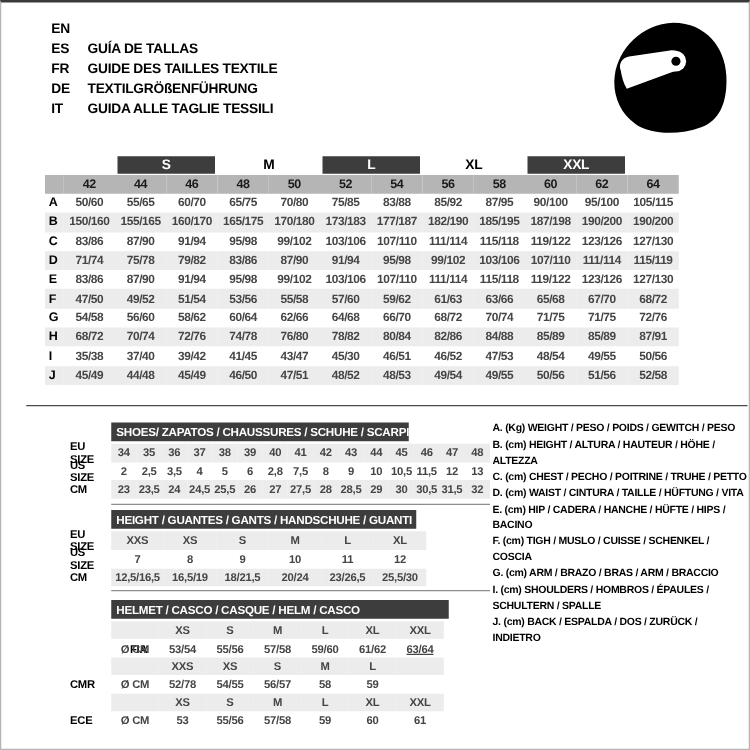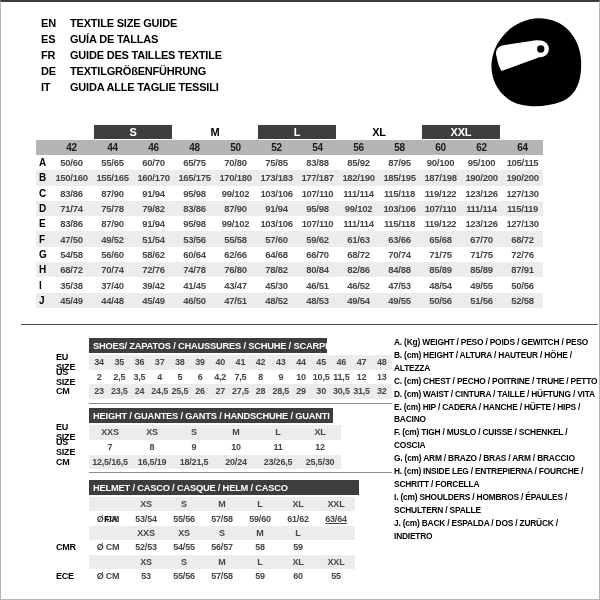--- a/index.html
+++ b/index.html
@@ -48,21 +48,20 @@
   .helmet-div{left:88px;top:470px;width:303px;background:#8d8d8d;}
 </style>
 </head>
 <body>
 
 <div class="page">
 
   <div class="lang-block">
     <div class="lang-row">
       <span class="lang-code">EN</span>
-      <span class="lang-title">TEXTILE SIZE GUIDE</span>
     </div>
     <div class="lang-row">
       <span class="lang-code">ES</span>
       <span class="lang-title">GUÍA DE TALLAS</span>
     </div>
     <div class="lang-row">
       <span class="lang-code">FR</span>
       <span class="lang-title">GUIDE DES TAILLES TEXTILE</span>
     </div>
     <div class="lang-row">
@@ -260,21 +259,21 @@
       <div class="bt-cell shade" style="grid-column: span 1;">46</div>
       <div class="bt-cell shade" style="grid-column: span 1;">47</div>
       <div class="bt-cell shade" style="grid-column: span 1;">48</div>
       <div class="bt-label" style="grid-column: span 1;">US SIZE</div>
       <div class="bt-cell" style="grid-column: span 1;">2</div>
       <div class="bt-cell" style="grid-column: span 1;">2,5</div>
       <div class="bt-cell" style="grid-column: span 1;">3,5</div>
       <div class="bt-cell" style="grid-column: span 1;">4</div>
       <div class="bt-cell" style="grid-column: span 1;">5</div>
       <div class="bt-cell" style="grid-column: span 1;">6</div>
-      <div class="bt-cell" style="grid-column: span 1;">4,2</div>
+      <div class="bt-cell" style="grid-column: span 1;">2,8</div>
       <div class="bt-cell" style="grid-column: span 1;">7,5</div>
       <div class="bt-cell" style="grid-column: span 1;">8</div>
       <div class="bt-cell" style="grid-column: span 1;">9</div>
       <div class="bt-cell" style="grid-column: span 1;">10</div>
       <div class="bt-cell" style="grid-column: span 1;">10,5</div>
       <div class="bt-cell" style="grid-column: span 1;">11,5</div>
       <div class="bt-cell" style="grid-column: span 1;">12</div>
       <div class="bt-cell" style="grid-column: span 1;">13</div>
       <div class="bt-label" style="grid-column: span 1;">CM</div>
       <div class="bt-cell shade" style="grid-column: span 1;">23</div>
@@ -340,49 +339,48 @@
       <div class="bt-label" style="grid-column: span 1;"></div>
       <div class="bt-cell shade" style="grid-column: span 1;"></div>
       <div class="bt-cell shade" style="grid-column: span 1;">XXS</div>
       <div class="bt-cell shade" style="grid-column: span 1;">XS</div>
       <div class="bt-cell shade" style="grid-column: span 1;">S</div>
       <div class="bt-cell shade" style="grid-column: span 1;">M</div>
       <div class="bt-cell shade" style="grid-column: span 1;">L</div>
       <div class="bt-cell shade" style="grid-column: span 1;"></div>
       <div class="bt-label" style="grid-column: span 1;">CMR</div>
       <div class="bt-cell" style="grid-column: span 1;">Ø CM</div>
-      <div class="bt-cell" style="grid-column: span 1;">52/53</div>
+      <div class="bt-cell" style="grid-column: span 1;">52/78</div>
       <div class="bt-cell" style="grid-column: span 1;">54/55</div>
       <div class="bt-cell" style="grid-column: span 1;">56/57</div>
       <div class="bt-cell" style="grid-column: span 1;">58</div>
       <div class="bt-cell" style="grid-column: span 1;">59</div>
       <div class="bt-cell" style="grid-column: span 1;"></div>
       <div class="bt-label" style="grid-column: span 1;"></div>
       <div class="bt-cell shade" style="grid-column: span 1;"></div>
       <div class="bt-cell shade" style="grid-column: span 1;">XS</div>
       <div class="bt-cell shade" style="grid-column: span 1;">S</div>
       <div class="bt-cell shade" style="grid-column: span 1;">M</div>
       <div class="bt-cell shade" style="grid-column: span 1;">L</div>
       <div class="bt-cell shade" style="grid-column: span 1;">XL</div>
       <div class="bt-cell shade" style="grid-column: span 1;">XXL</div>
       <div class="bt-label" style="grid-column: span 1;">ECE</div>
       <div class="bt-cell" style="grid-column: span 1;">Ø CM</div>
       <div class="bt-cell" style="grid-column: span 1;">53</div>
       <div class="bt-cell" style="grid-column: span 1;">55/56</div>
       <div class="bt-cell" style="grid-column: span 1;">57/58</div>
       <div class="bt-cell" style="grid-column: span 1;">59</div>
       <div class="bt-cell" style="grid-column: span 1;">60</div>
-      <div class="bt-cell" style="grid-column: span 1;">55</div>
+      <div class="bt-cell" style="grid-column: span 1;">61</div>
     </div>
 
   <div class="legend">
       <div class="legend-item">A. (Kg) WEIGHT / PESO / POIDS / GEWITCH / PESO</div>
       <div class="legend-item">B. (cm) HEIGHT / ALTURA / HAUTEUR / HÖHE / ALTEZZA</div>
       <div class="legend-item">C. (cm) CHEST / PECHO / POITRINE / TRUHE / PETTO</div>
       <div class="legend-item">D. (cm) WAIST / CINTURA / TAILLE / HÜFTUNG / VITA</div>
       <div class="legend-item">E. (cm) HIP / CADERA / HANCHE / HÜFTE / HIPS /  BACINO</div>
       <div class="legend-item">F. (cm) TIGH / MUSLO / CUISSE / SCHENKEL / COSCIA</div>
       <div class="legend-item">G. (cm) ARM  / BRAZO / BRAS / ARM / BRACCIO</div>
-      <div class="legend-item">H. (cm) INSIDE LEG / ENTREPIERNA / FOURCHE / SCHRITT / FORCELLA</div>
       <div class="legend-item">I.  (cm) SHOULDERS / HOMBROS / ÉPAULES / SCHULTERN / SPALLE</div>
       <div class="legend-item">J. (cm) BACK / ESPALDA / DOS / ZURÜCK / INDIETRO</div>
     </div>
 </div>
 
 </body></html>

